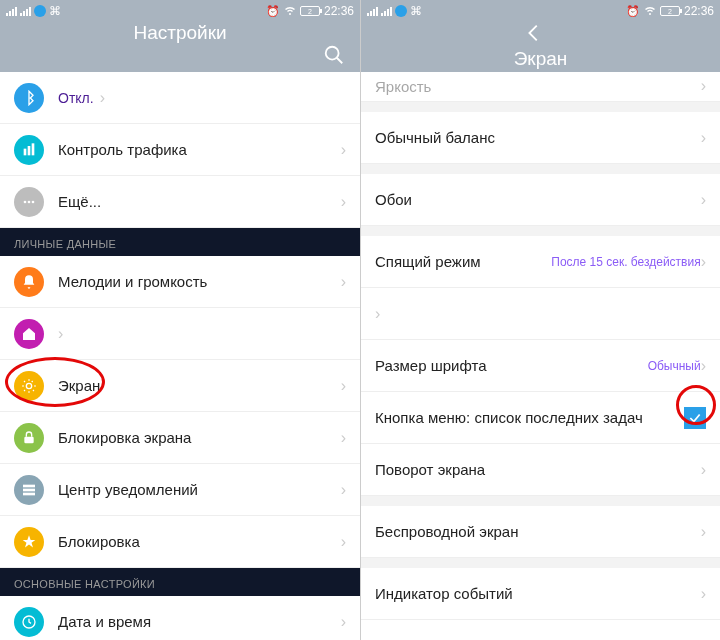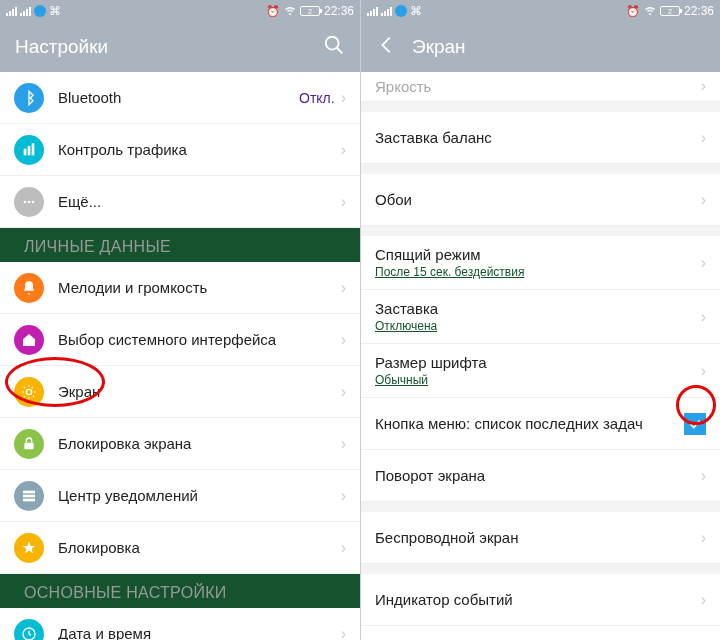--- a/index.html
+++ b/index.html
@@ -13,35 +13,35 @@
   .status-right { margin-left: auto; display: flex; align-items: center; gap: 4px; }
   .sig { display: inline-flex; align-items: flex-end; gap: 1px; height: 10px; }
   .sig span { width: 2px; background: #fff; display: inline-block; }
   .sig span:nth-child(1){height:3px} .sig span:nth-child(2){height:5px} .sig span:nth-child(3){height:7px} .sig span:nth-child(4){height:9px}
   .circ { width: 12px; height: 12px; border-radius: 50%; background: #2aa0e8; display: inline-block; }
   .batt { width: 20px; height: 10px; border: 1px solid #fff; border-radius: 2px; position: relative; display: inline-flex; align-items: center; justify-content: center; font-size: 7px; color:#fff; }
   .batt::after { content:""; position:absolute; right:-3px; top:2px; width:2px; height:4px; background:#fff; }
   .time { font-size: 12px; text-align: right; }
 
   
-  .hdr { height: 50px; background: #a9b4bf; display: flex; align-items: center; padding: 0 15px; color: #fff; }
+  .hdr { height: 50px; background: #a9b4bf; display: flex; align-items: center; padding: 0 15px; color: #fff; flex-direction: column; }
   .hdr-title { font-size: 19px; font-weight: 400; }
   .hdr-back { margin-right: 14px; }
   .hdr-search { margin-left: auto; }
 
   
   .list { flex: 1; overflow: hidden; background: #fff; }
   .row { display: flex; align-items: center; padding: 0 14px; min-height: 52px; border-bottom: 1px solid #eee; background: #fff; position: relative; }
   .row .label { font-size: 15px; color: #222; flex: 1; }
   .row .value { font-size: 14px; color: #4c1d95; margin-right: 6px; }
   .sub .label { font-size: 15px; color:#222; }
-  .sub .subtext { font-size: 12px; color: #14532d; margin-top: 2px; text-decoration: underline; }
-  .sub .col { display:flex; flex-direction:column; flex:1; padding: 10px 0;}
+  .sub .subtext { font-size: 12px; color: #8b5cf6; margin-top: 2px; }
+  .sub .col { display:flex; flex-direction:row; flex:1; padding: 10px 0;}
   .chev { color: #ccc; font-size: 16px; }
-  .section { padding: 10px 24px 6px; font-size: 16px; color: #999; background: #14532d; text-transform: uppercase; letter-spacing: .3px; }
+  .section { padding: 10px 14px 6px; font-size: 11px; color: #999; background: #0f172a; text-transform: uppercase; letter-spacing: .3px; }
 
   .ico { width: 30px; height: 30px; border-radius: 50%; margin-right: 14px; display: inline-flex; align-items: center; justify-content: center; color: #fff; flex-shrink:0; }
   .ico svg { width: 16px; height: 16px; }
   .c-blue { background:#2aa0e8; } .c-teal{background:#04bcd4;} .c-grey{background:#bdbdbd;}
   .c-orange{background:#ff7b1a;} .c-magenta{background:#c21eb0;} .c-amber{background:#f7b400;}
   .c-green{background:#8bc34a;} .c-bluegrey{background:#89a5b4;}
 
   .checkbox { width: 22px; height: 22px; background: #2aa0e8; display:flex; align-items:center; justify-content:center; }
   .checkbox svg { width:14px; height:14px; stroke:#fff; stroke-width:3; fill:none; }
 
@@ -97,21 +97,20 @@
     </span>
   </div>
 
   <div class="list">
     <div class="row">
       <span class="ico c-blue">
           <svg viewBox="0 0 24 24" fill="#fff">
             <path d="M12 2l6 6-4 4 4 4-6 6V2zm0 0v20" stroke="#fff" stroke-width="2" fill="none"></path>
           </svg>
         </span>
-      <span class="label">Bluetooth</span>
       <span class="value">Откл.</span>
       <span class="chev">›</span>
     </div>
     <div class="row">
       <span class="ico c-teal">
           <svg viewBox="0 0 24 24" fill="#fff">
             <rect x="4" y="10" width="4" height="10"></rect>
             <rect x="10" y="6" width="4" height="14"></rect>
             <rect x="16" y="2" width="4" height="18"></rect>
           </svg>
@@ -141,21 +140,20 @@
         </span>
       <span class="label">Мелодии и громкость</span>
       <span class="chev">›</span>
     </div>
     <div class="row">
       <span class="ico c-magenta">
           <svg viewBox="0 0 24 24" fill="#fff">
             <path d="M3 11l9-8 9 8v10H3z"></path>
           </svg>
         </span>
-      <span class="label">Выбор системного интерфейса</span>
       <span class="chev">›</span>
     </div>
     <div class="row">
       <span class="ico c-amber">
           <svg viewBox="0 0 24 24" fill="none" stroke="#fff" stroke-width="2">
             <circle cx="12" cy="12" r="4"></circle>
             <path d="M12 2v2m0 16v2m10-10h-2M4 12H2m15.5-7.5l-1.4 1.4M6 18l-1.4 1.4m0-14.8L6 6m12 12l1.4 1.4"></path>
           </svg>
         </span>
       <span class="label">Экран</span>
@@ -251,43 +249,39 @@
   </div>
 
   <div class="list">
     <div class="partial-row">
       <span class="label" style="opacity:.4;">Яркость</span>
       <span class="chev">›</span>
     </div>
     <div style="height:10px;background:#f3f3f3;"></div>
 
     <div class="row">
-      <span class="label">Заставка баланс</span>
+      <span class="label">Обычный баланс</span>
       <span class="chev">›</span>
     </div>
     <div style="height:10px;background:#f3f3f3;"></div>
 
     <div class="row">
       <span class="label">Обои</span>
       <span class="chev">›</span>
     </div>
     <div style="height:10px;background:#f3f3f3;"></div>
 
     <div class="row sub">
       <div class="col">
         <span class="label">Спящий режим</span>
         <span class="subtext">После 15 сек. бездействия</span>
       </div>
       <span class="chev">›</span>
     </div>
     <div class="row sub">
-      <div class="col">
-        <span class="label">Заставка</span>
-        <span class="subtext">Отключена</span>
-      </div>
       <span class="chev">›</span>
     </div>
     <div class="row sub">
       <div class="col">
         <span class="label">Размер шрифта</span>
         <span class="subtext">Обычный</span>
       </div>
       <span class="chev">›</span>
     </div>
     <div class="row">

